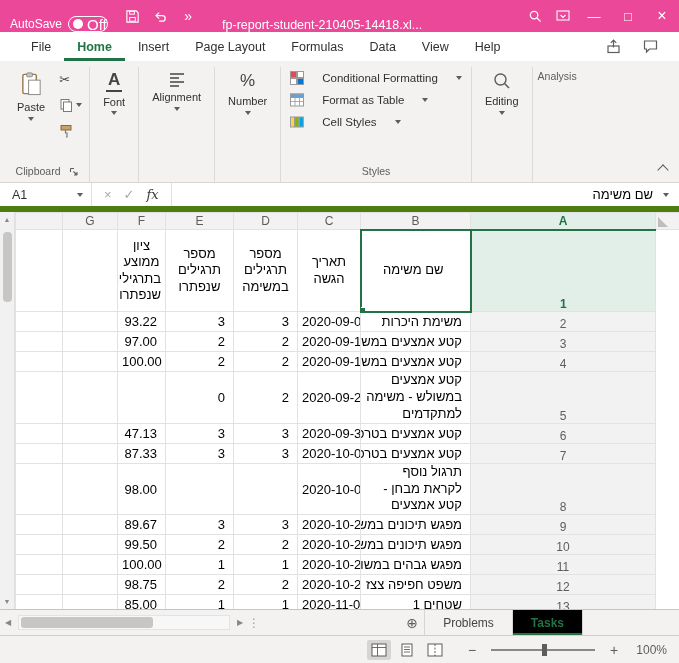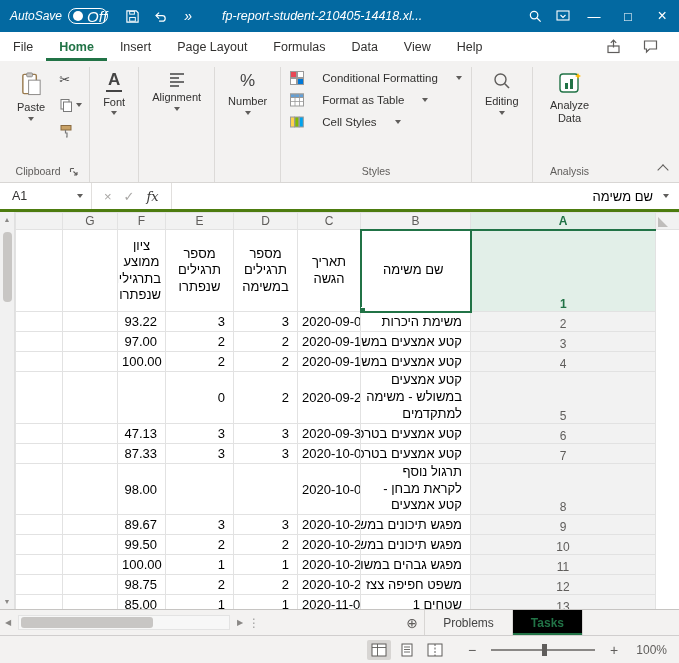--- a/index.html
+++ b/index.html
@@ -1,32 +1,32 @@
 <!DOCTYPE html>
 <html><head>
 <meta charset="utf-8">
 <style>
   * { box-sizing: border-box; margin: 0; padding: 0; }
   html,body { width:679px; height:663px; overflow:hidden; }
   body { font-family:"Liberation Sans","DejaVu Sans",sans-serif; background:#fff; }
   .app { width:679px; height:663px; display:flex; flex-direction:column; }
 
   
-  .titlebar { height:32px; background:#0369a1; display:flex; align-items:center; color:#fff; font-size:12px; flex:0 0 auto;font-style:italic; }
+  .titlebar { height:32px; background:#ec4899; display:flex; align-items:flex-end; color:#fff; font-size:12px; flex:0 0 auto; }
   .autosave { display:flex; align-items:center; gap:6px; padding:0 10px; }
   .toggle { width:40px; height:16px; border:1px solid #fff; border-radius:9px; display:flex; align-items:center; padding:1px 4px; gap:4px; cursor:pointer; }
   .knob { width:10px; height:10px; border-radius:50%; background:#fff; flex:0 0 auto; }
   .toggle-state { font-size:15px; color:#fff; }
   .tb-btn { width:28px; height:32px; display:flex; align-items:center; justify-content:center; color:#fff; font-size:14px; cursor:pointer; }
   .filename { margin-left:20px; font-size:12.5px; white-space:nowrap; cursor:pointer; }
   .tb-spacer { flex:1; }
   .winbtn { width:34px; height:32px; display:flex; align-items:center; justify-content:center; font-size:13px; cursor:pointer; }
 
   
-  .ribbon-tabs { height:29px; background:#fff; display:flex; align-items:stretch; padding-left:0; flex:0 0 auto; }
+  .ribbon-tabs { height:29px; background:#fff; display:flex; align-items:stretch; padding-left:18px; flex:0 0 auto; }
   .rtab { padding:0 13px; font-size:12.5px; color:#323130; display:flex; align-items:center; cursor:pointer; white-space:nowrap; }
   .rtab.active { color:#217346; font-weight:700; box-shadow:inset 0 -3px 0 #217346; }
   .tabbar-right { margin-left:auto; display:flex; align-items:center; gap:20px; padding-right:20px; }
   .tabbar-right svg { display:block; }
 
   
   .ribbon { height:122px; background:#f3f2f1; border-bottom:1px solid #d8d6d4; display:flex; padding:6px 0 0 4px; position:relative; flex:0 0 auto; }
   .rgroup { display:flex; flex-direction:column; border-right:1px solid #dcdad8; padding:0 5px 2px 5px; }
   .rg-content { flex:1; display:flex; align-items:flex-start; }
   .rg-label { height:18px; font-size:10.5px; color:#5f5d5b; display:flex; align-items:center; justify-content:center; gap:8px; }
@@ -37,21 +37,21 @@
   .sbtn { display:flex; align-items:center; gap:3px; height:20px; cursor:pointer; color:#444; font-size:13px; }
   .srows { display:flex; flex-direction:column; gap:4px; padding-top:2px; }
   .srow { display:flex; align-items:center; gap:18px; font-size:11.5px; color:#323130; padding:2px 4px; cursor:pointer; white-space:nowrap; }
   .srow .chev { margin-top:0; }
   .font-a { font-size:17px; font-weight:700; color:#444; border-bottom:2px solid #444; line-height:1.1; padding:0 2px; }
   .pct { font-size:17px; color:#444; font-weight:400; }
   .launcher { cursor:pointer; display:flex; }
   .collapse-ribbon { position:absolute; right:12px; bottom:8px; width:8px; height:8px; border-left:1.6px solid #5f5d5b; border-top:1.6px solid #5f5d5b; transform:rotate(45deg); cursor:pointer; }
 
   
-  .formula-row { height:29px; background:#fff; border-bottom:3px solid #4d7c0f; display:flex; align-items:stretch; flex:0 0 auto; }
+  .formula-row { height:29px; background:#fff; border-bottom:6px solid #4d7c0f; display:flex; align-items:stretch; flex:0 0 auto; }
   .namebox { width:92px; display:flex; align-items:center; padding:0 8px 0 12px; border-right:1px solid #e1dfdd; font-size:12.5px; color:#323130; cursor:pointer; }
   .namebox .chev { margin-left:auto; margin-top:0; }
   .fx-strip { display:flex; align-items:center; gap:12px; padding:0 12px; border-right:1px solid #e1dfdd; color:#a8a6a4; font-size:13px; }
   .fx { font-family:"DejaVu Serif","Liberation Serif",serif; font-style:italic; color:#3b3a39; font-size:13px; }
   .formula-input { flex:1; display:flex; align-items:center; direction:rtl; padding:0 10px; font-size:13px; color:#000; gap:10px; cursor:text; }
   .formula-input .chev { margin-top:0; }
 
   
   .grid-wrap { height:397px; position:relative; padding-left:15px; background:#fff; overflow:hidden; flex:0 0 auto; }
   .vscroll { position:absolute; left:0; top:0; bottom:0; width:15px; background:#f1f1f1; border-right:1px solid #e0e0e0; display:flex; flex-direction:column; align-items:center; color:#8a8886; font-size:7px; }
@@ -285,31 +285,20 @@
               <circle cx="8.5" cy="8.5" r="5.5" fill="none" stroke="#5f5d5b" stroke-width="1.4"></circle>
               <path d="M12.8 12.8 17 17" stroke="#5f5d5b" stroke-width="1.6"></path>
             </svg>
           <span class="bb-label">Editing</span>
           <span class="chev"></span>
         </div>
       </div>
     </div>
 
     <div class="rgroup" style="border-right:none;">
-      <div class="rg-content">
-        <div class="bigbtn" style="max-width:66px;">
-          <svg width="24" height="24" viewBox="0 0 24 24">
-              <rect x="2" y="3" width="18" height="18" rx="3" fill="#fff" stroke="#217346" stroke-width="1.4"></rect>
-              <rect x="7" y="12" width="3" height="6" fill="#217346"></rect>
-              <rect x="12" y="8" width="3" height="10" fill="#217346"></rect>
-              <path d="M20 2l1 2 2 1-2 1-1 2-1-2-2-1 2-1z" fill="#ffb900"></path>
-            </svg>
-          <span class="bb-label" style="width:48px;">Analyze Data</span>
-        </div>
-      </div>
       <div class="rg-label">
           <span>Analysis</span>
         </div>
     </div>
 
     <span class="collapse-ribbon"></span>
   </div>
 
   <div class="formula-row">
     <div class="namebox">

